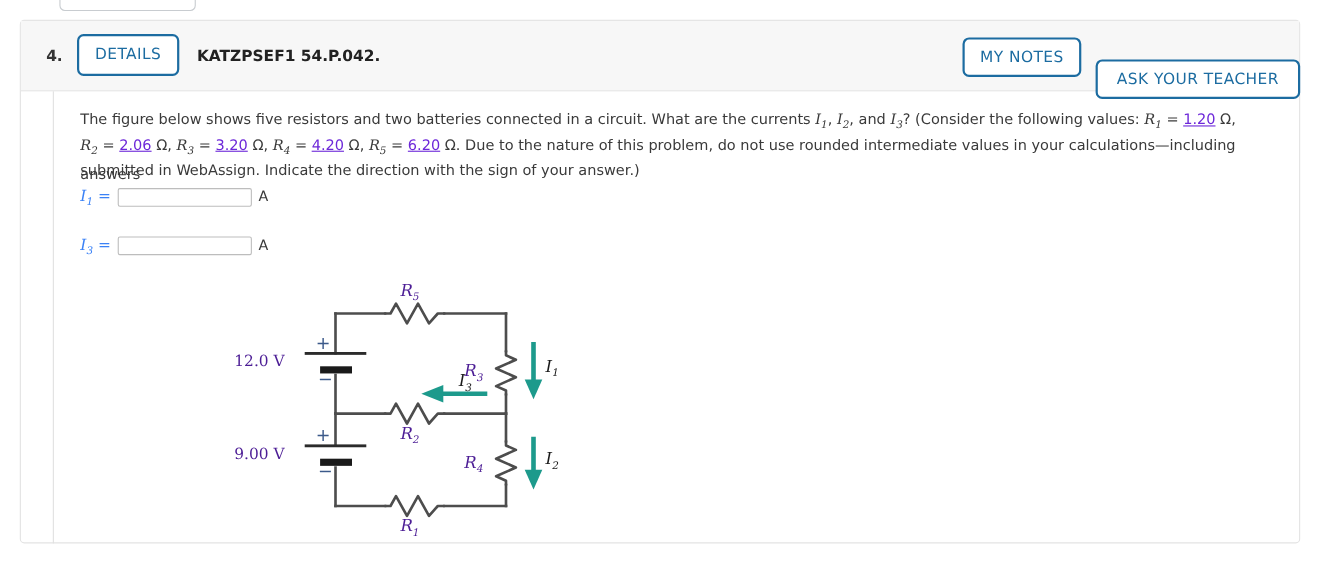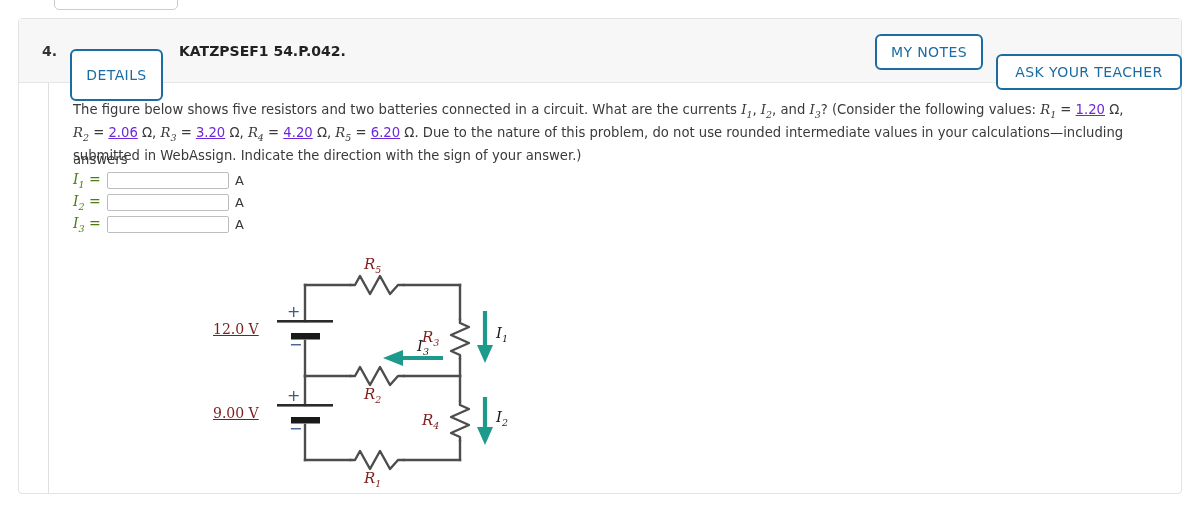--- a/index.html
+++ b/index.html
@@ -33,21 +33,21 @@
     font-size:14px;font-weight:bold;color:#333;
   }
   .hdr-btn{
     position:absolute;
     border:2px solid #1c6ca1;border-radius:6px;background:#ffffff;
     color:#1c6ca1;font-size:14px;letter-spacing:.4px;
     font-family:"DejaVu Sans","Liberation Sans",sans-serif;
     display:flex;align-items:center;justify-content:center;
     cursor:pointer;box-sizing:border-box;
   }
-  #details-btn{left:51px;top:30px;width:93px;height:52px;}
+  #details-btn{left:51px;top:12px;width:93px;height:38px;}
   #mynotes-btn{left:856px;top:15px;width:108px;height:36px;}
   #askteacher-btn{left:977px;top:15px;width:186px;height:36px;margin-top:20px;}
   #qcode{
     position:absolute;left:160px;top:24px;
     font-size:14px;font-weight:bold;color:#222;
   }
   
   #gutter-rule{
     position:absolute;left:29px;top:64px;width:1px;height:411px;
     background:#e0e0e0;
@@ -68,46 +68,46 @@
   .sub{font-size:9.5px;vertical-align:sub;font-style:italic;
        font-family:"DejaVu Serif","Liberation Serif",serif;}
   
   .ansrow{position:absolute;left:18px;height:19px;}
   #ans1{top:86px;}
   #ans2{top:108px;}
   #ans3{top:130px;}
   .anslabel{
     display:inline-block;width:34px;
     font-family:"DejaVu Serif","Liberation Serif",serif;
-    font-style:italic;font-size:14px;color:#4d7c0f;
+    font-style:italic;font-size:14px;color:#3b82f6;
   }
   .ansinput{
     width:122px;height:17px;
     border:1px solid #bdbdbd;border-radius:2px;background:#fff;
     font-size:12px;padding:0 3px;box-sizing:border-box;
     vertical-align:middle;
     font-family:"DejaVu Sans","Liberation Sans",sans-serif;
   }
   .ansunit{
     display:inline-block;margin-left:6px;font-size:13px;color:#3a3a3a;
     vertical-align:middle;
   }
   
   #figure{
     position:absolute;left:130px;top:160px;width:330px;height:250px;
   }
   
   .flabel{
     position:absolute;
     font-family:"DejaVu Serif","Liberation Serif",serif;
-    color:#7f1d1d;
+    color:#4c1d95;
   }
   .rlab{font-style:italic;font-size:15px;}
   .ilab{font-style:italic;font-size:15px;color:#1a1a1a;}
-  .vlab{font-size:14px;font-style:normal;text-decoration:underline;}
+  .vlab{font-size:14px;font-style:normal;}
   .pm{font-size:16px;color:#3c5a8a;font-family:"DejaVu Sans","Liberation Sans",sans-serif;}
 </style>
 </head>
 <body>
 
 <div id="top-stub"></div>
 
 <div id="question-card">
 
   <div id="question-header"></div>
@@ -133,23 +133,20 @@
     <div class="ptext" id="line2">
       <span class="mvar">R</span><span class="sub">2</span><span> = </span><span class="red">2.06</span><span> Ω, </span><span class="mvar">R</span><span class="sub">3</span><span> = </span><span class="red">3.20</span><span> Ω, </span><span class="mvar">R</span><span class="sub">4</span><span> = </span><span class="red">4.20</span><span> Ω, </span><span class="mvar">R</span><span class="sub">5</span><span> = </span><span class="red">6.20</span><span> Ω. Due to the nature of this problem, do not use rounded intermediate values in your calculations—including answers</span>
     </div>
 
     <div class="ptext" id="line3">submitted in WebAssign. Indicate the direction with the sign of your answer.)</div>
 
     <div class="ansrow" id="ans1">
       <span class="anslabel"><span>I</span><span class="sub">1</span><span> =</span></span><input class="ansinput" type="text" value="" placeholder="" style=""><span class="ansunit">A</span>
     </div>
 
-    <div class="ansrow" id="ans2">
-      <span class="anslabel"><span>I</span><span class="sub">2</span><span> =</span></span><input class="ansinput" type="text" value="" placeholder="" style=""><span class="ansunit">A</span>
-    </div>
 
     <div class="ansrow" id="ans3">
       <span class="anslabel"><span>I</span><span class="sub">3</span><span> =</span></span><input class="ansinput" type="text" value="" placeholder="" style=""><span class="ansunit">A</span>
     </div>
 
     <div id="figure">
       <svg width="330" height="250" viewBox="0 0 330 250">
 
         <g stroke="#4d4d4d" stroke-width="2.4" fill="none" stroke-linecap="square">
 

